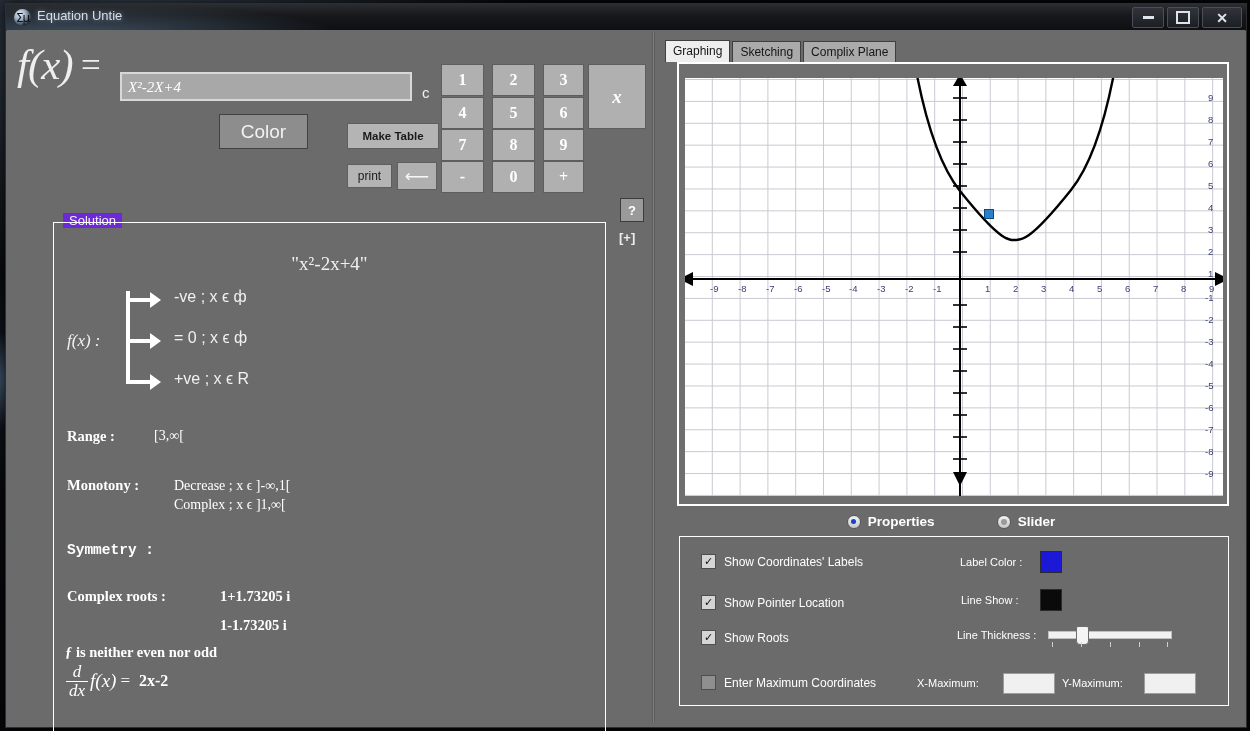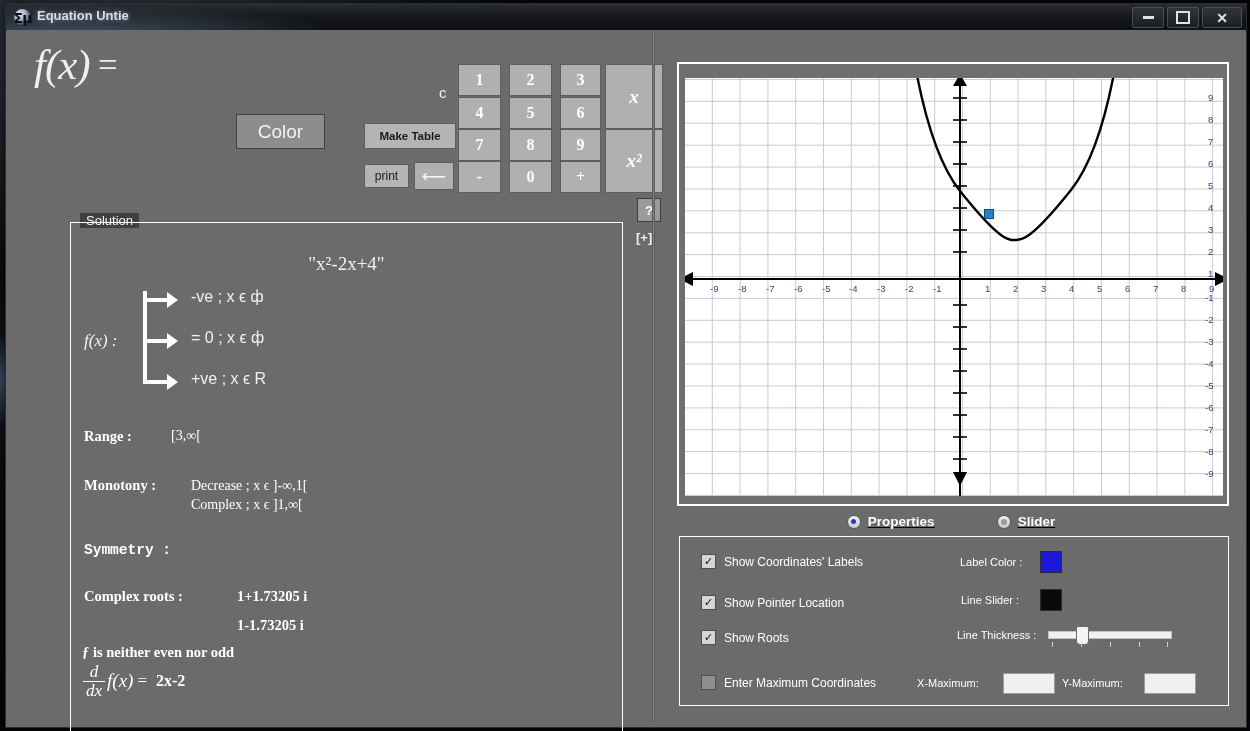--- a/index.html
+++ b/index.html
@@ -29,47 +29,46 @@
     border-bottom:1px solid #3a3d42;
   }
   .title-glow{
     position:absolute;left:0;top:0;width:340px;height:26px;
     background:radial-gradient(ellipse at 20% 120%, rgba(150,190,230,.38) 0%, rgba(0,0,0,0) 70%);
     pointer-events:none;
   }
   .app-icon{
     position:absolute;left:8px;top:5px;width:17px;height:17px;border-radius:50%;
     background:radial-gradient(circle at 35% 30%,#e9eef5 0%,#9fb0c4 35%,#1b2430 78%);
-    color:#0c1016;font-size:14px;font-weight:bold;
+    color:#0c1016;font-size:12px;font-weight:normal;
     display:flex;align-items:center;justify-content:center;
     font-family:"DejaVu Sans", sans-serif;
     letter-spacing:-1px;
   }
   .title-text{
     position:absolute;left:31px;top:4px;
     font-size:13px;color:#d8dde4;
     text-shadow:0 0 5px rgba(190,215,240,.55);
-    font-weight:bold;
   }
   .wbtns{position:absolute;right:4px;top:3px;display:flex;gap:3px;}
   .wbtn{
     width:30px;height:19px;
     background:linear-gradient(180deg,#31353b 0%,#1b1e23 100%);
     border:1px solid #4a4f57;border-radius:2px;
     display:flex;align-items:center;justify-content:center;
     color:#dfe4ea;font-size:11px;
   }
   .wbtn.close{width:38px;}
   .wbtn .mini{width:11px;height:3px;background:#dfe4ea;}
   .wbtn .maxi{width:10px;height:9px;border:2px solid #dfe4ea;}
   .wbtn .xx{font-size:14px;font-weight:bold;line-height:1;}
 
   
   .client{position:absolute;left:1px;top:26px;width:1238px;height:695px;background:#6b6b6b;}
-  .left-pane{position:absolute;left:17px;top:0;width:560px;height:695px;}
+  .left-pane{position:absolute;left:0;top:0;width:560px;height:695px;}
   .vdiv{position:absolute;left:645px;top:2px;width:3px;height:690px;
         background:linear-gradient(90deg,#4c4c4c,#7e7e7e,#4c4c4c);}
   .right-pane{position:absolute;left:650px;top:0;width:588px;height:695px;}
 
   
   .fx-label{
     position:absolute;left:10px;top:10px;
     font-family:"Liberation Serif", serif;font-size:43px;color:#efefef;
     font-style:italic;letter-spacing:-1px;
   }
@@ -132,21 +131,21 @@
     color:#ececec;font-size:13px;font-weight:bold;
   }
 
   
   .sol-group{
     position:absolute;left:46px;top:192px;width:551px;height:515px;
     border:1px solid #ffffff;
   }
   .sol-legend{
     position:absolute;left:56px;top:183px;
-    background:#404040;padding:0 6px;
+    background:#6d28d9;padding:0 6px;
     color:#f2f2f2;font-size:13px;
   }
   .sol-title{
     position:absolute;left:0;top:30px;width:551px;text-align:center;
     color:#f0f0f0;font-size:19px;font-family:"Liberation Serif", serif;
   }
   .fxcolon{
     position:absolute;left:13px;top:108px;
     color:#f2f2f2;font-size:17px;font-family:"Liberation Serif", serif;font-style:italic;
   }
@@ -192,21 +191,21 @@
     background-size:27.8px 21.9px;
     background-position:-1px 1px;
   }
   .axis-line{position:absolute;background:#000;}
   .ax-num{position:absolute;color:#3b3f72;font-size:9.5px;font-family:"Liberation Sans",sans-serif;}
   .vertex{
     position:absolute;width:8px;height:8px;background:#2a7fc9;border:1px solid #0d4a7d;
   }
 
   
-  .radio-row{position:absolute;left:0;top:484px;width:588px;display:flex;justify-content:center;gap:62px;text-decoration:underline;}
+  .radio-row{position:absolute;left:0;top:484px;width:588px;display:flex;justify-content:center;gap:62px;}
   .radio-item{display:flex;align-items:center;gap:7px;color:#ffffff;font-size:13.5px;font-weight:bold;}
   .radio-dot{
     width:12px;height:12px;border-radius:50%;
     background:linear-gradient(180deg,#f3f3f3,#c8c8c8);
     border:1px solid #5a5a5a;display:flex;align-items:center;justify-content:center;
   }
   .radio-dot.on::after{content:"";width:5px;height:5px;border-radius:50%;background:#1b3fd0;}
   .radio-dot.off::after{content:"";width:6px;height:6px;border-radius:50%;background:#9a9a9a;}
 
   .props-group{
@@ -257,41 +256,41 @@
         </div>
     </div>
   </div>
 
   <div class="client">
 
     <div class="left-pane">
 
       <div class="fx-label">f(x)</div>
       <div class="fx-eq">=</div>
+      <div class="eq-input" title="X²-2X+4">X²-2X+4</div>
       <div class="c-label">c</div>
 
       <div class="untie-btn">Color</div>
       <div class="maketable-btn">Make Table</div>
       <div class="print-btn">print</div>
       <div class="back-btn">⟵</div>
 
       <div class="key" style="left:434px;top:34px;width:41px;height:30px;">1</div>
       <div class="key" style="left:485px;top:34px;width:41px;height:30px;">2</div>
       <div class="key" style="left:536px;top:34px;width:39px;height:30px;">3</div>
       <div class="key" style="left:434px;top:67px;width:41px;height:30px;">4</div>
       <div class="key" style="left:485px;top:67px;width:41px;height:30px;">5</div>
       <div class="key" style="left:536px;top:67px;width:39px;height:30px;">6</div>
       <div class="key" style="left:434px;top:99px;width:41px;height:30px;">7</div>
       <div class="key" style="left:485px;top:99px;width:41px;height:30px;">8</div>
       <div class="key" style="left:536px;top:99px;width:39px;height:30px;">9</div>
       <div class="key" style="left:434px;top:131px;width:41px;height:30px;">-</div>
       <div class="key" style="left:485px;top:131px;width:41px;height:30px;">0</div>
       <div class="key" style="left:536px;top:131px;width:39px;height:30px;">+</div>
       <div class="key wide" style="left:581px;top:34px;width:56px;height:63px;">x</div>
-      <div class="key wide" style="left:581px;top:99px;width:56px;height:62px;">x²</div>
 
       <div class="help-btn">?</div>
       <div class="plus-toggle">[+]</div>
 
       <div class="sol-legend">Solution</div>
       <div class="sol-group">
 
         <div class="sol-title">"x²-2x+4"</div>
 
         <div class="fxcolon">f(x) :</div>
@@ -337,20 +336,25 @@
           <span style="font-family:'Liberation Serif',serif;font-size:17px;margin-left:4px;">=</span>
           <span style="font-family:'Liberation Serif',serif;font-size:16px;font-weight:bold;margin-left:9px;">2x-2</span>
         </div>
       </div>
     </div>
 
     <div class="vdiv"></div>
 
     <div class="right-pane">
 
+      <div class="tabs">
+        <div class="tab active">Graphing</div>
+        <div class="tab">Sketching</div>
+        <div class="tab">Complix Plane</div>
+      </div>
 
       <div class="graph-frame">
         <div class="graph-inner">
           <div class="grid"></div>
 
           <div class="axis-line" style="left:0;top:200px;width:538px;height:2px;"></div>
           <div class="axis-line" style="left:274px;top:0;width:2px;height:418px;"></div>
 
           <svg style="position:absolute;left:0;top:0;width:538px;height:418px;overflow:visible;">
             <polygon points="268,8 282,8 275,-4" fill="#000"></polygon>
@@ -451,21 +455,21 @@
           <span>Show Roots</span>
         </div>
         <div class="chk-row" style="left:21px;top:138px;">
           <span class="chk dim"></span>
           <span>Enter Maximum Coordinates</span>
         </div>
 
         <div class="prop-label" style="left:280px;top:19px;">Label Color :</div>
         <div class="swatch" style="left:360px;top:14px;background:#1b18d8;"></div>
 
-        <div class="prop-label" style="left:281px;top:57px;">Line Slider :</div>
+        <div class="prop-label" style="left:281px;top:57px;">Line Show :</div>
         <div class="swatch" style="left:360px;top:52px;background:#0a0a0a;"></div>
 
         <div class="prop-label" style="left:277px;top:92px;">Line Thickness :</div>
         <div class="slider-track" style="left:368px;top:94px;width:122px;"></div>
         <div class="slider-thumb" style="left:396px;top:89px;"></div>
         <div class="slider-tick" style="left:372px;top:105px;"></div>
         <div class="slider-tick" style="left:401px;top:105px;"></div>
         <div class="slider-tick" style="left:430px;top:105px;"></div>
         <div class="slider-tick" style="left:459px;top:105px;"></div>
         <div class="slider-tick" style="left:487px;top:105px;"></div>

